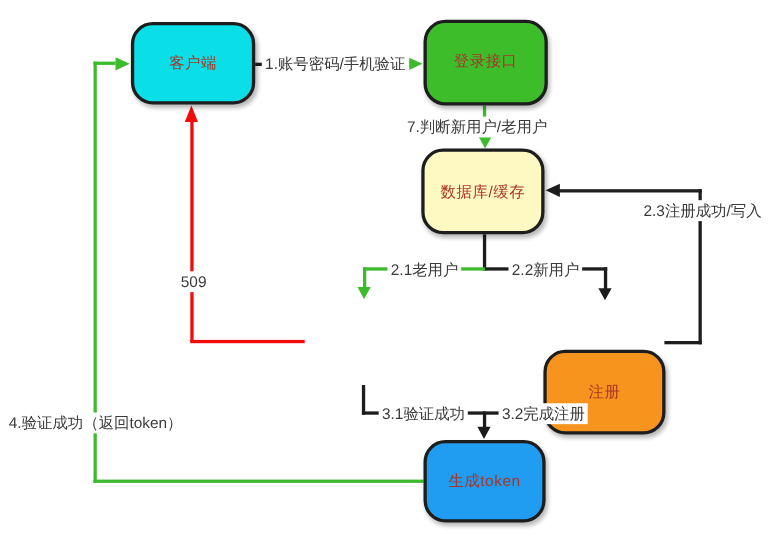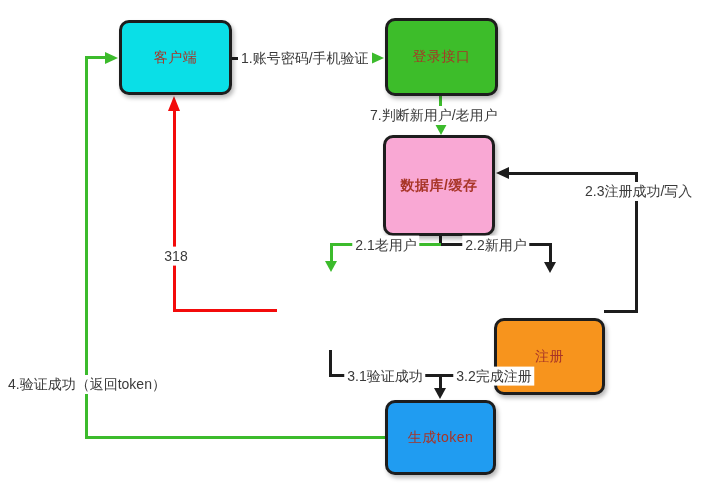--- a/index.html
+++ b/index.html
@@ -18,21 +18,21 @@
     position:relative;
     width:704px;
     height:500px;
     background:#ffffff;
     overflow:hidden;
   }
   .node{
     position:absolute;
     box-sizing:border-box;
     border:3px solid var(--black);
-    border-radius:10px;
+    border-radius:20px;
     box-shadow:2px 3px 4px rgba(0,0,0,0.28);
     display:flex;
     align-items:center;
     justify-content:center;
     text-align:center;
   }
   .node-label{
     font-size:14px;
     color:var(--node-text);
     white-space:pre-line;
@@ -103,21 +103,21 @@
   <div class="arr arr-down-black" style="left:434px;top:388px"></div>
 
   <div class="node" style="left: 119px; top: 20px; width: 113px; height: 75px; background-color: rgb(10, 223, 231);">
     <span class="node-label">客户端</span>
   </div>
 
   <div class="node" style="left: 385px; top: 18px; width: 113px; height: 78px; background-color: rgb(61, 189, 42); font-family: Liberation Serif, serif;">
     <span class="node-label">登录接口</span>
   </div>
 
-  <div class="node" style="left: 383px; top: 135px; width: 112px; height: 101px; background-color: #f9a8d4; font-weight: bold;">
+  <div class="node" style="left: 383px; top: 135px; width: 112px; height: 78px; background-color: #fef9c3;">
     <span class="node-label">数据库/缓存</span>
   </div>
 
 
   <div class="node" style="left: 494px; top: 274px; width: 111px; height: 77px; background-color: rgb(247, 148, 29); margin-top: 44px;">
     <span class="node-label">注册</span>
   </div>
 
   <div class="node" style="left: 385px; top: 400px; width: 111px; height: 75px; background-color: rgb(32, 156, 241);">
     <span class="node-label">生成token</span>
@@ -130,17 +130,17 @@
   <div class="lbl lbl-c" style="left:386px;top:245px">2.1老用户</div>
 
   <div class="lbl lbl-c" style="left:496px;top:245px">2.2新用户</div>
 
   <div class="lbl" style="left:582px;top:182px">2.3注册成功/写入</div>
 
   <div class="lbl lbl-c" style="left:385px;top:376px">3.1验证成功</div>
 
   <div class="lbl lbl-c" style="left:494px;top:376px">3.2完成注册</div>
 
-  <div class="lbl lbl-c" style="left:176px;top:256px">318</div>
+  <div class="lbl lbl-c" style="left:176px;top:256px">509</div>
 
   <div class="lbl" style="left:5px;top:375px">4.验证成功（返回token）</div>
 
 </div>
 
 </body></html>

